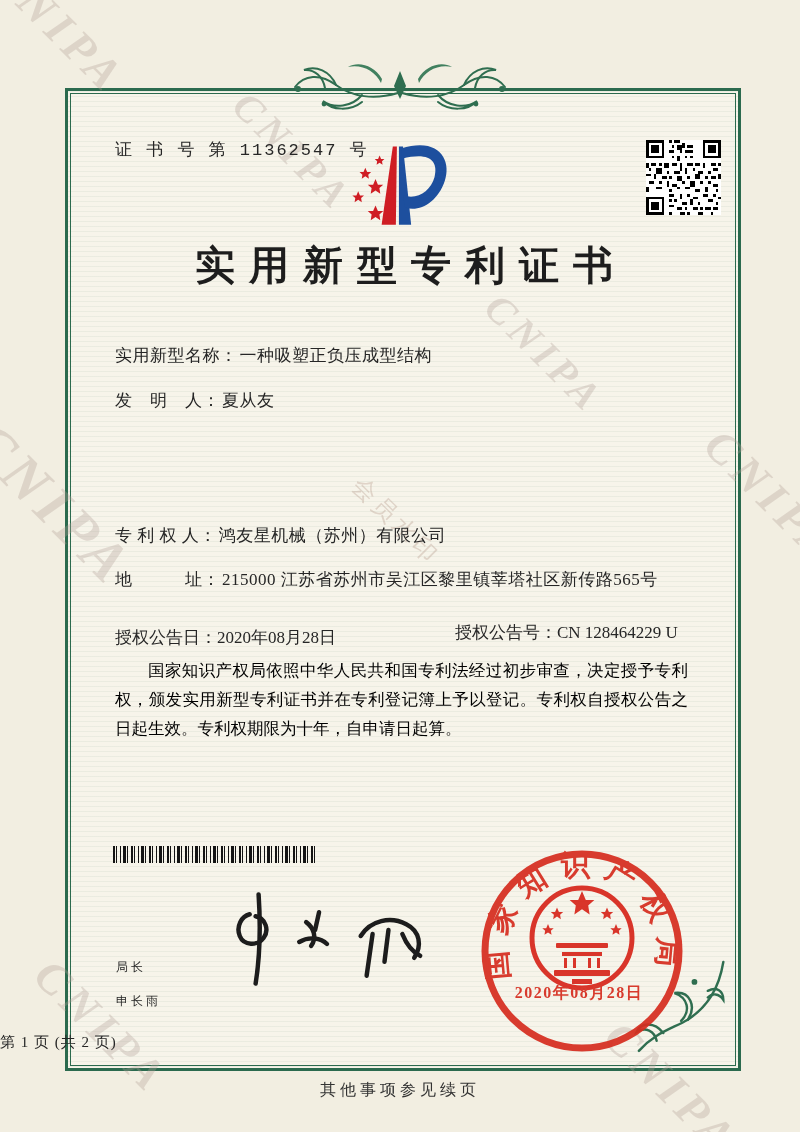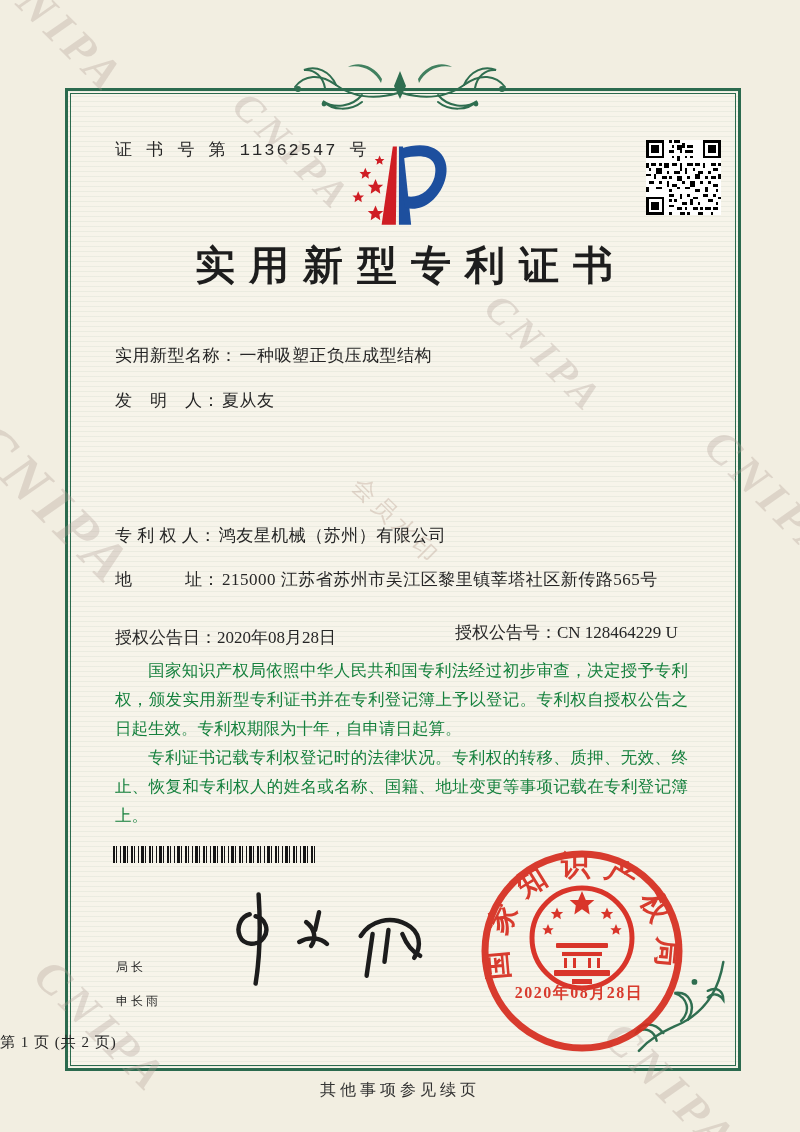--- a/index.html
+++ b/index.html
@@ -32,21 +32,21 @@
          font-size:40px;font-weight:bold;letter-spacing:14px;padding-left:22px;box-sizing:border-box;color:#1d1d1d;}
 
   .field{position:absolute;left:115px;font-size:17px;letter-spacing:.5px;white-space:nowrap;}
   .field .lab{}
   .field .val{margin-left:2px;}
   .f0{top:344px}.f1{top:389px}.f2{top:434px}.f3{top:479px}.f4{top:524px}.f5{top:568px}
   .grant-date{position:absolute;left:115px;top:626px;font-size:17px;white-space:nowrap;}
   .grant-no{position:absolute;left:455px;top:621px;font-size:17px;white-space:nowrap;}
 
   .body-text{position:absolute;left:115px;top:656px;width:573px;font-size:16.5px;
-             line-height:29px;text-align:justify;color:#15803d;}
+             line-height:29px;text-align:justify;color:#000000;}
   .body-text p{margin:0;text-indent:33px;}
 
   .barcode{position:absolute;left:113px;top:846px;width:204px;height:17px;
     background:repeating-linear-gradient(90deg,#141414 0 2px,transparent 2px 3px,#141414 3px 4px,transparent 4px 7px,#141414 7px 8px,transparent 8px 10px,#141414 10px 13px,transparent 13px 14px,#141414 14px 15px,transparent 15px 18px);}
 
   .director{position:absolute;left:116px;top:910px;font-size:12px;letter-spacing:3px;line-height:34px;margin-top:40px;}
   .signature{position:absolute;left:212px;top:884px;width:228px;height:110px;}
 
   .seal{position:absolute;left:477px;top:846px;width:210px;height:210px;opacity:.93;}
 
@@ -145,21 +145,20 @@
 
     <div class="grant-date">
       <span class="lab">授权公告日：</span><span class="val">2020年08月28日</span>
     </div>
     <div class="grant-no">
       <span class="lab">授权公告号：</span><span class="val">CN 128464229 U</span>
     </div>
 
     <div class="body-text">
       <p>国家知识产权局依照中华人民共和国专利法经过初步审查，决定授予专利权，颁发实用新型专利证书并在专利登记簿上予以登记。专利权自授权公告之日起生效。专利权期限为十年，自申请日起算。</p>
-      <p>专利证书记载专利权登记时的法律状况。专利权的转移、质押、无效、终止、恢复和专利权人的姓名或名称、国籍、地址变更等事项记载在专利登记簿上。</p>
     </div>
 
     <div class="barcode"></div>
 
     <div class="director">
       <div>局长</div>
       <div>申长雨</div>
     </div>
 
     <svg class="signature" viewBox="0 0 230 110">

